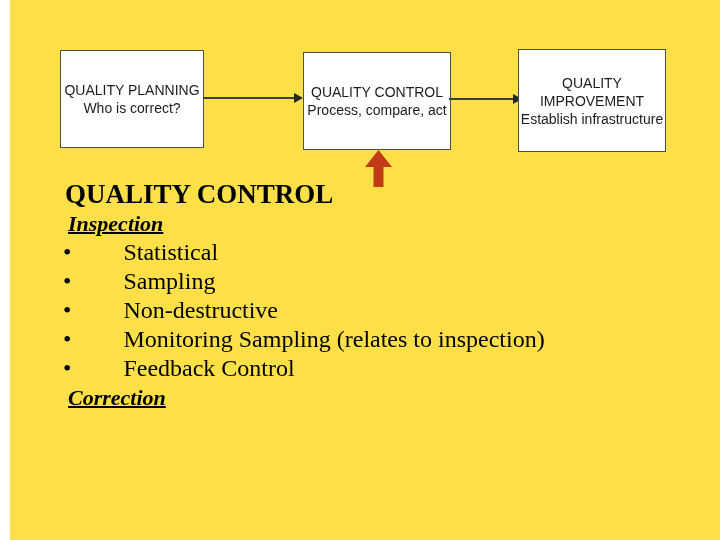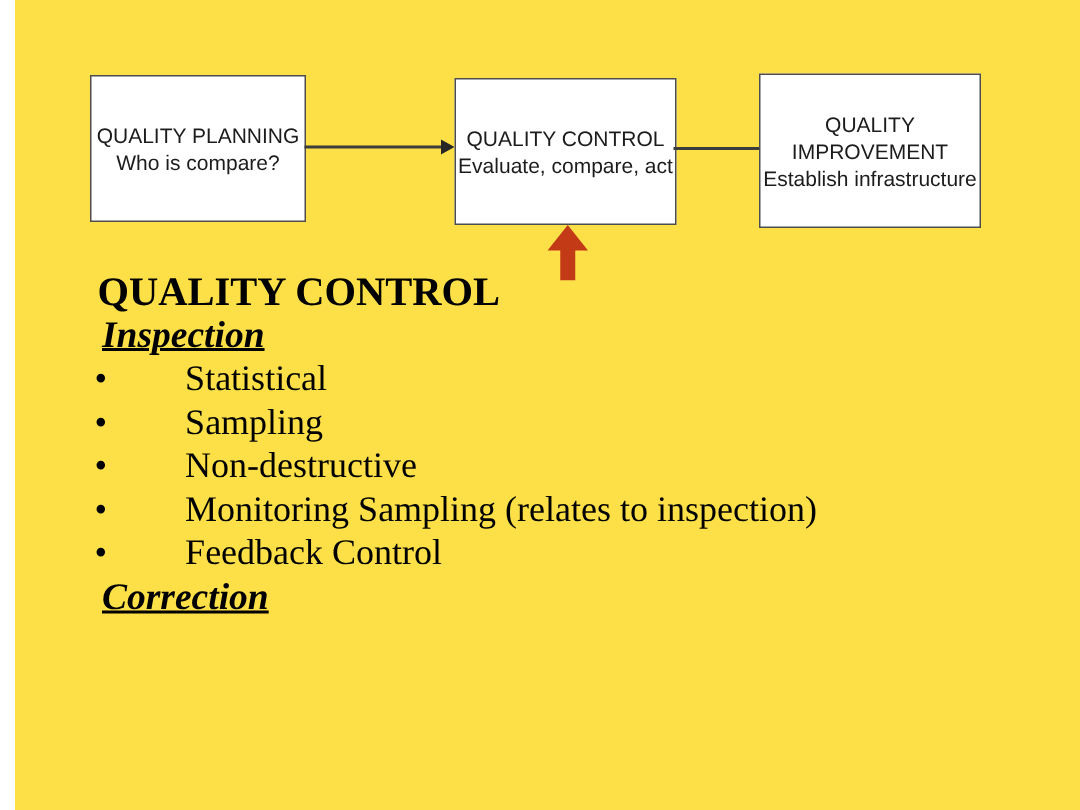--- a/index.html
+++ b/index.html
@@ -24,21 +24,21 @@
     justify-content: center;
     align-items: center;
     text-align: center;
     font-size: 14px;
     line-height: 18px;
     color: #1c1c1c;
   }
   .flow-box .box-line { white-space: nowrap; }
   .box1 { left: 50px;  top: 50px; width: 142px; height: 96px; }
   .box2 { left: 293px; top: 52px; width: 146px; height: 96px; }
-  .box3 { left: 496px; top: 49px; width: 146px; height: 101px; }
+  .box3 { left: 508px; top: 49px; width: 146px; height: 101px; }
 
   
   .connector-line {
     position: absolute;
     height: 2px;
     background: var(--connector, #3d3d3d);
   }
   .c1 { left: 193px; top: 97px; width: 91px; }
   .c2 { left: 439px; top: 98px; width: 64px; }
   .arrowhead {
@@ -75,46 +75,46 @@
   .content-heading {
     font-weight: bold;
     font-size: 27px;
     padding-left: 13px;
     line-height: 29px;
   }
   .section-row { padding-left: 16px; line-height: 29px; }
   .section-label {
     font-weight: bold;
     font-style: italic;
-    font-size: 25px;
+    font-size: 22px;
     text-decoration: underline;
     text-decoration-thickness: 2px;
   }
   .bullet-item { line-height: 29px; }
   .bullet-glyph {
     padding-left: 11px;
     padding-right: 52px;
   }
 </style>
 </head>
 <body>
 
 <div class="slide">
 
   <div class="flow-box box1">
     <div class="box-line">QUALITY PLANNING</div>
-    <div class="box-line">Who is compare?</div>
+    <div class="box-line">Who is correct?</div>
   </div>
 
   <div class="connector-line c1"></div>
   <div class="arrowhead a1"></div>
 
   <div class="flow-box box2">
     <div class="box-line">QUALITY CONTROL</div>
-    <div class="box-line">Evaluate, compare, act</div>
+    <div class="box-line">Process, compare, act</div>
   </div>
 
   <div class="connector-line c2"></div>
   <div class="arrowhead a2"></div>
 
   <div class="flow-box box3">
     <div class="box-line">QUALITY</div>
     <div class="box-line">IMPROVEMENT</div>
     <div class="box-line">Establish infrastructure</div>
   </div>

